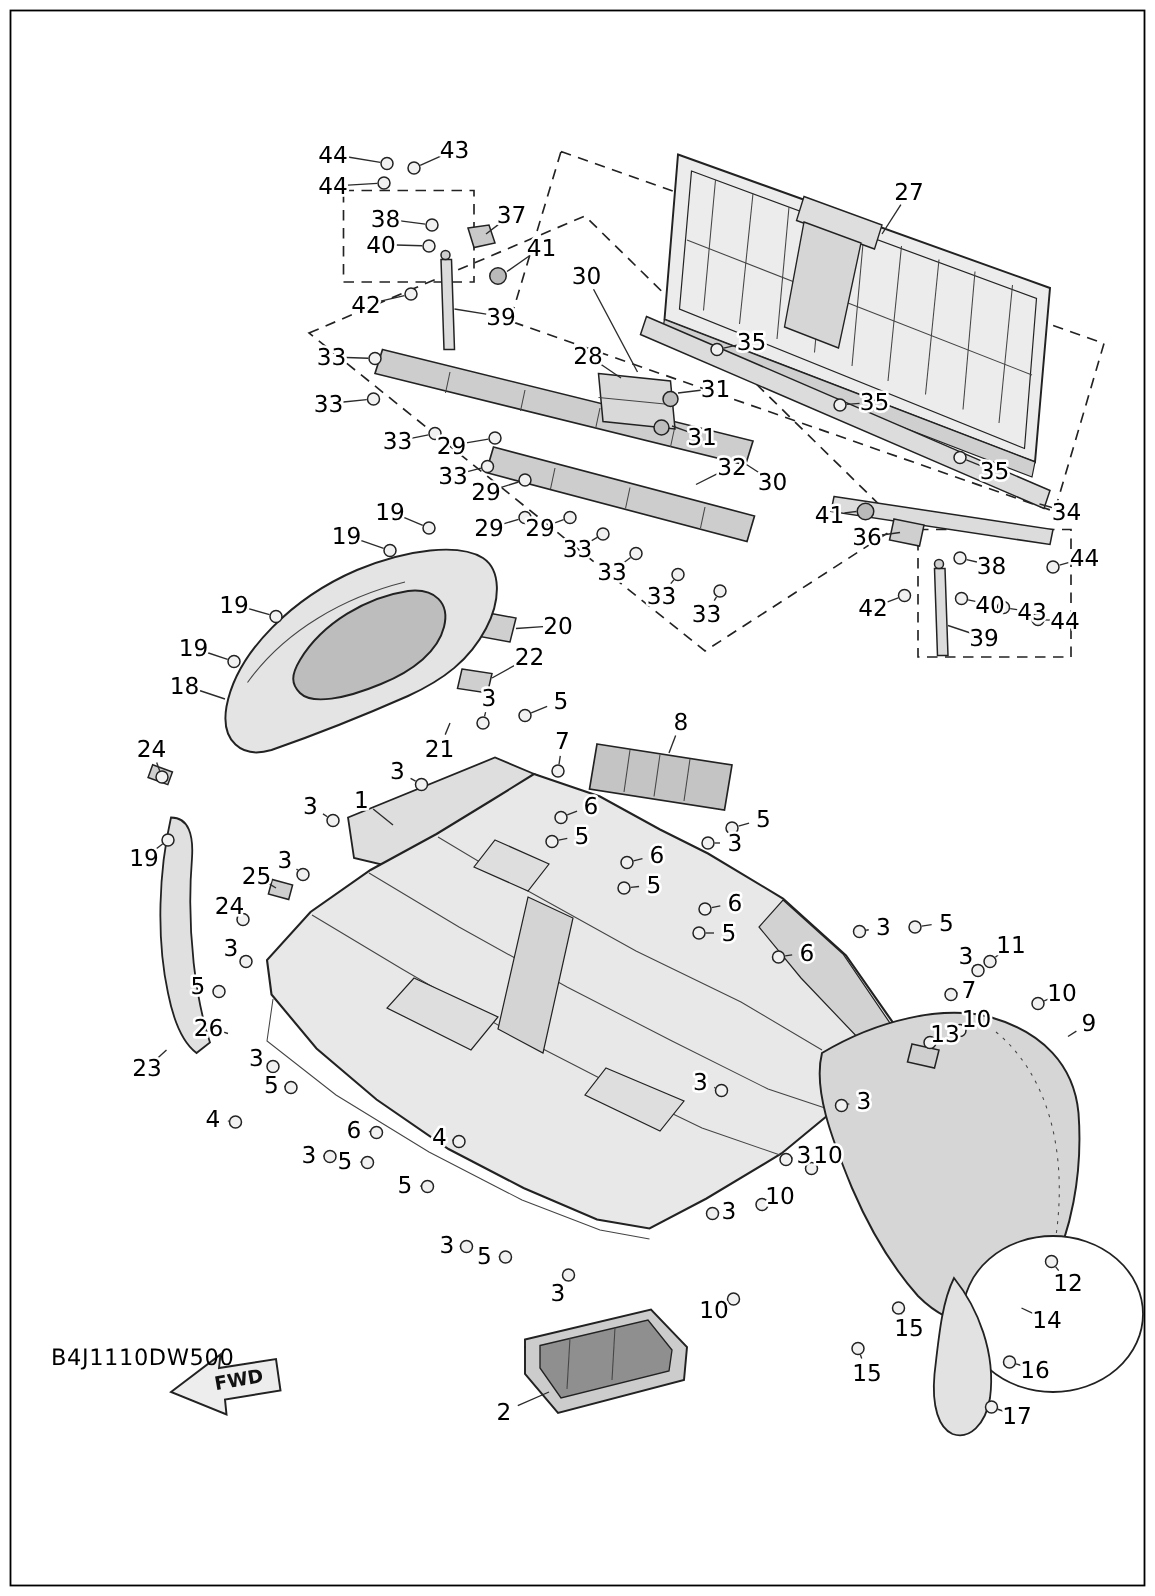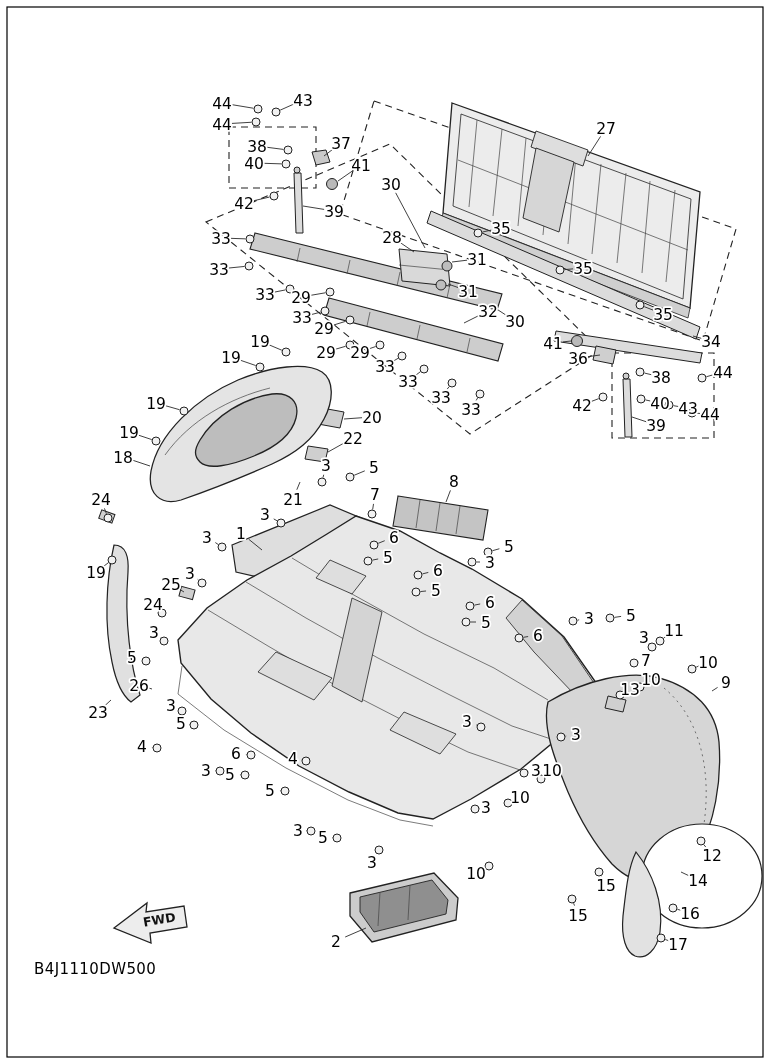--- a/index.html
+++ b/index.html
@@ -15,21 +15,21 @@
   .part { stroke: #222; }
   .thin { stroke: #444; stroke-width: 0.7; fill: none; }
   .leader { stroke: #2b2b2b; stroke-width: 0.9; fill: none; }
   .fastener { fill: #f1f1f1; stroke: #222; stroke-width: 1; }
   .callout-num {
     font-family: "DejaVu Sans", sans-serif; font-size: 15.5px; fill: #000;
     text-anchor: middle; paint-order: stroke; stroke: #fff;
     stroke-width: 3.5px; stroke-linejoin: round;
   }
   .fwd-text { font-family: "DejaVu Sans", sans-serif; font-size: 12.5px; font-weight: bold; fill: #111; text-anchor: middle; }
-  .diagram-code { position: absolute; left: 34px; top: 960px; font-size: 15px; color: #000; letter-spacing: 0.4px; }
+  .diagram-code { position: absolute; left: 34px; top: 896px; font-size: 15px; color: #000; letter-spacing: 0.4px; }
 </style>
 </head>
 <body>
 
 <div class="stage">
   <svg class="canvas" width="770" height="1064" viewBox="0 0 770 1064">
 
     <rect class="frame" x="7" y="7" width="756" height="1050"></rect>
 
     <g class="dashed">

